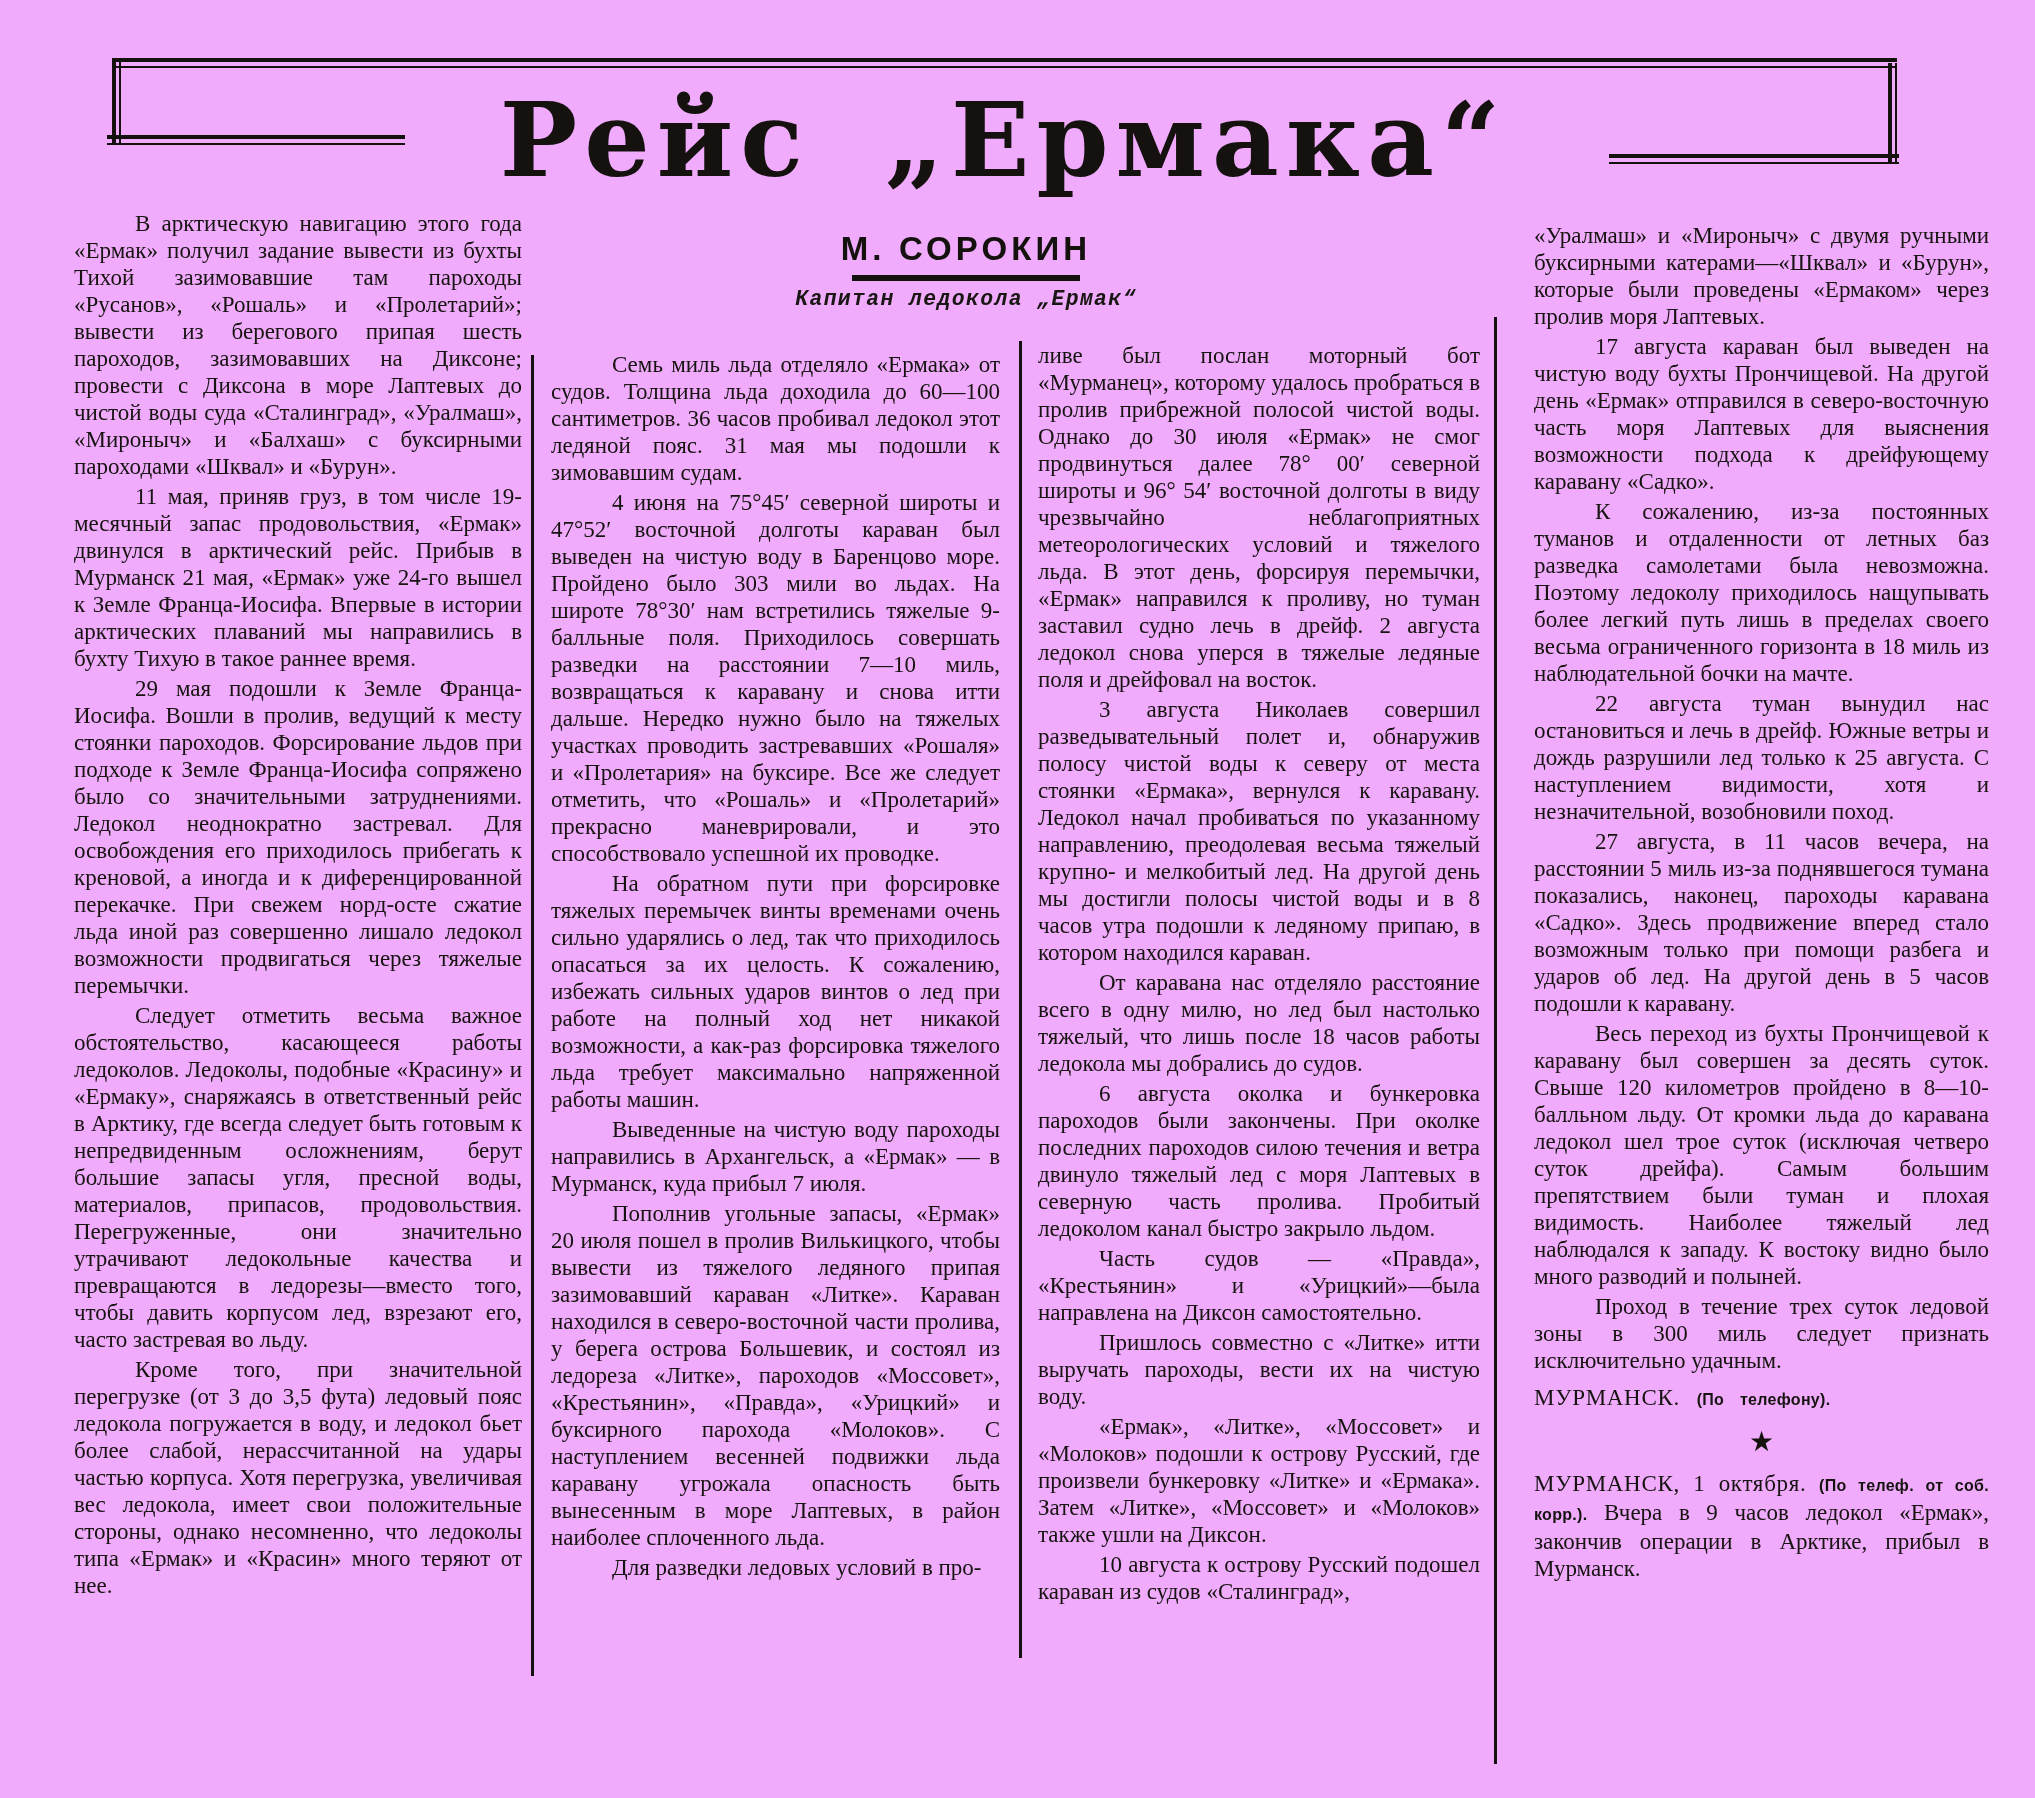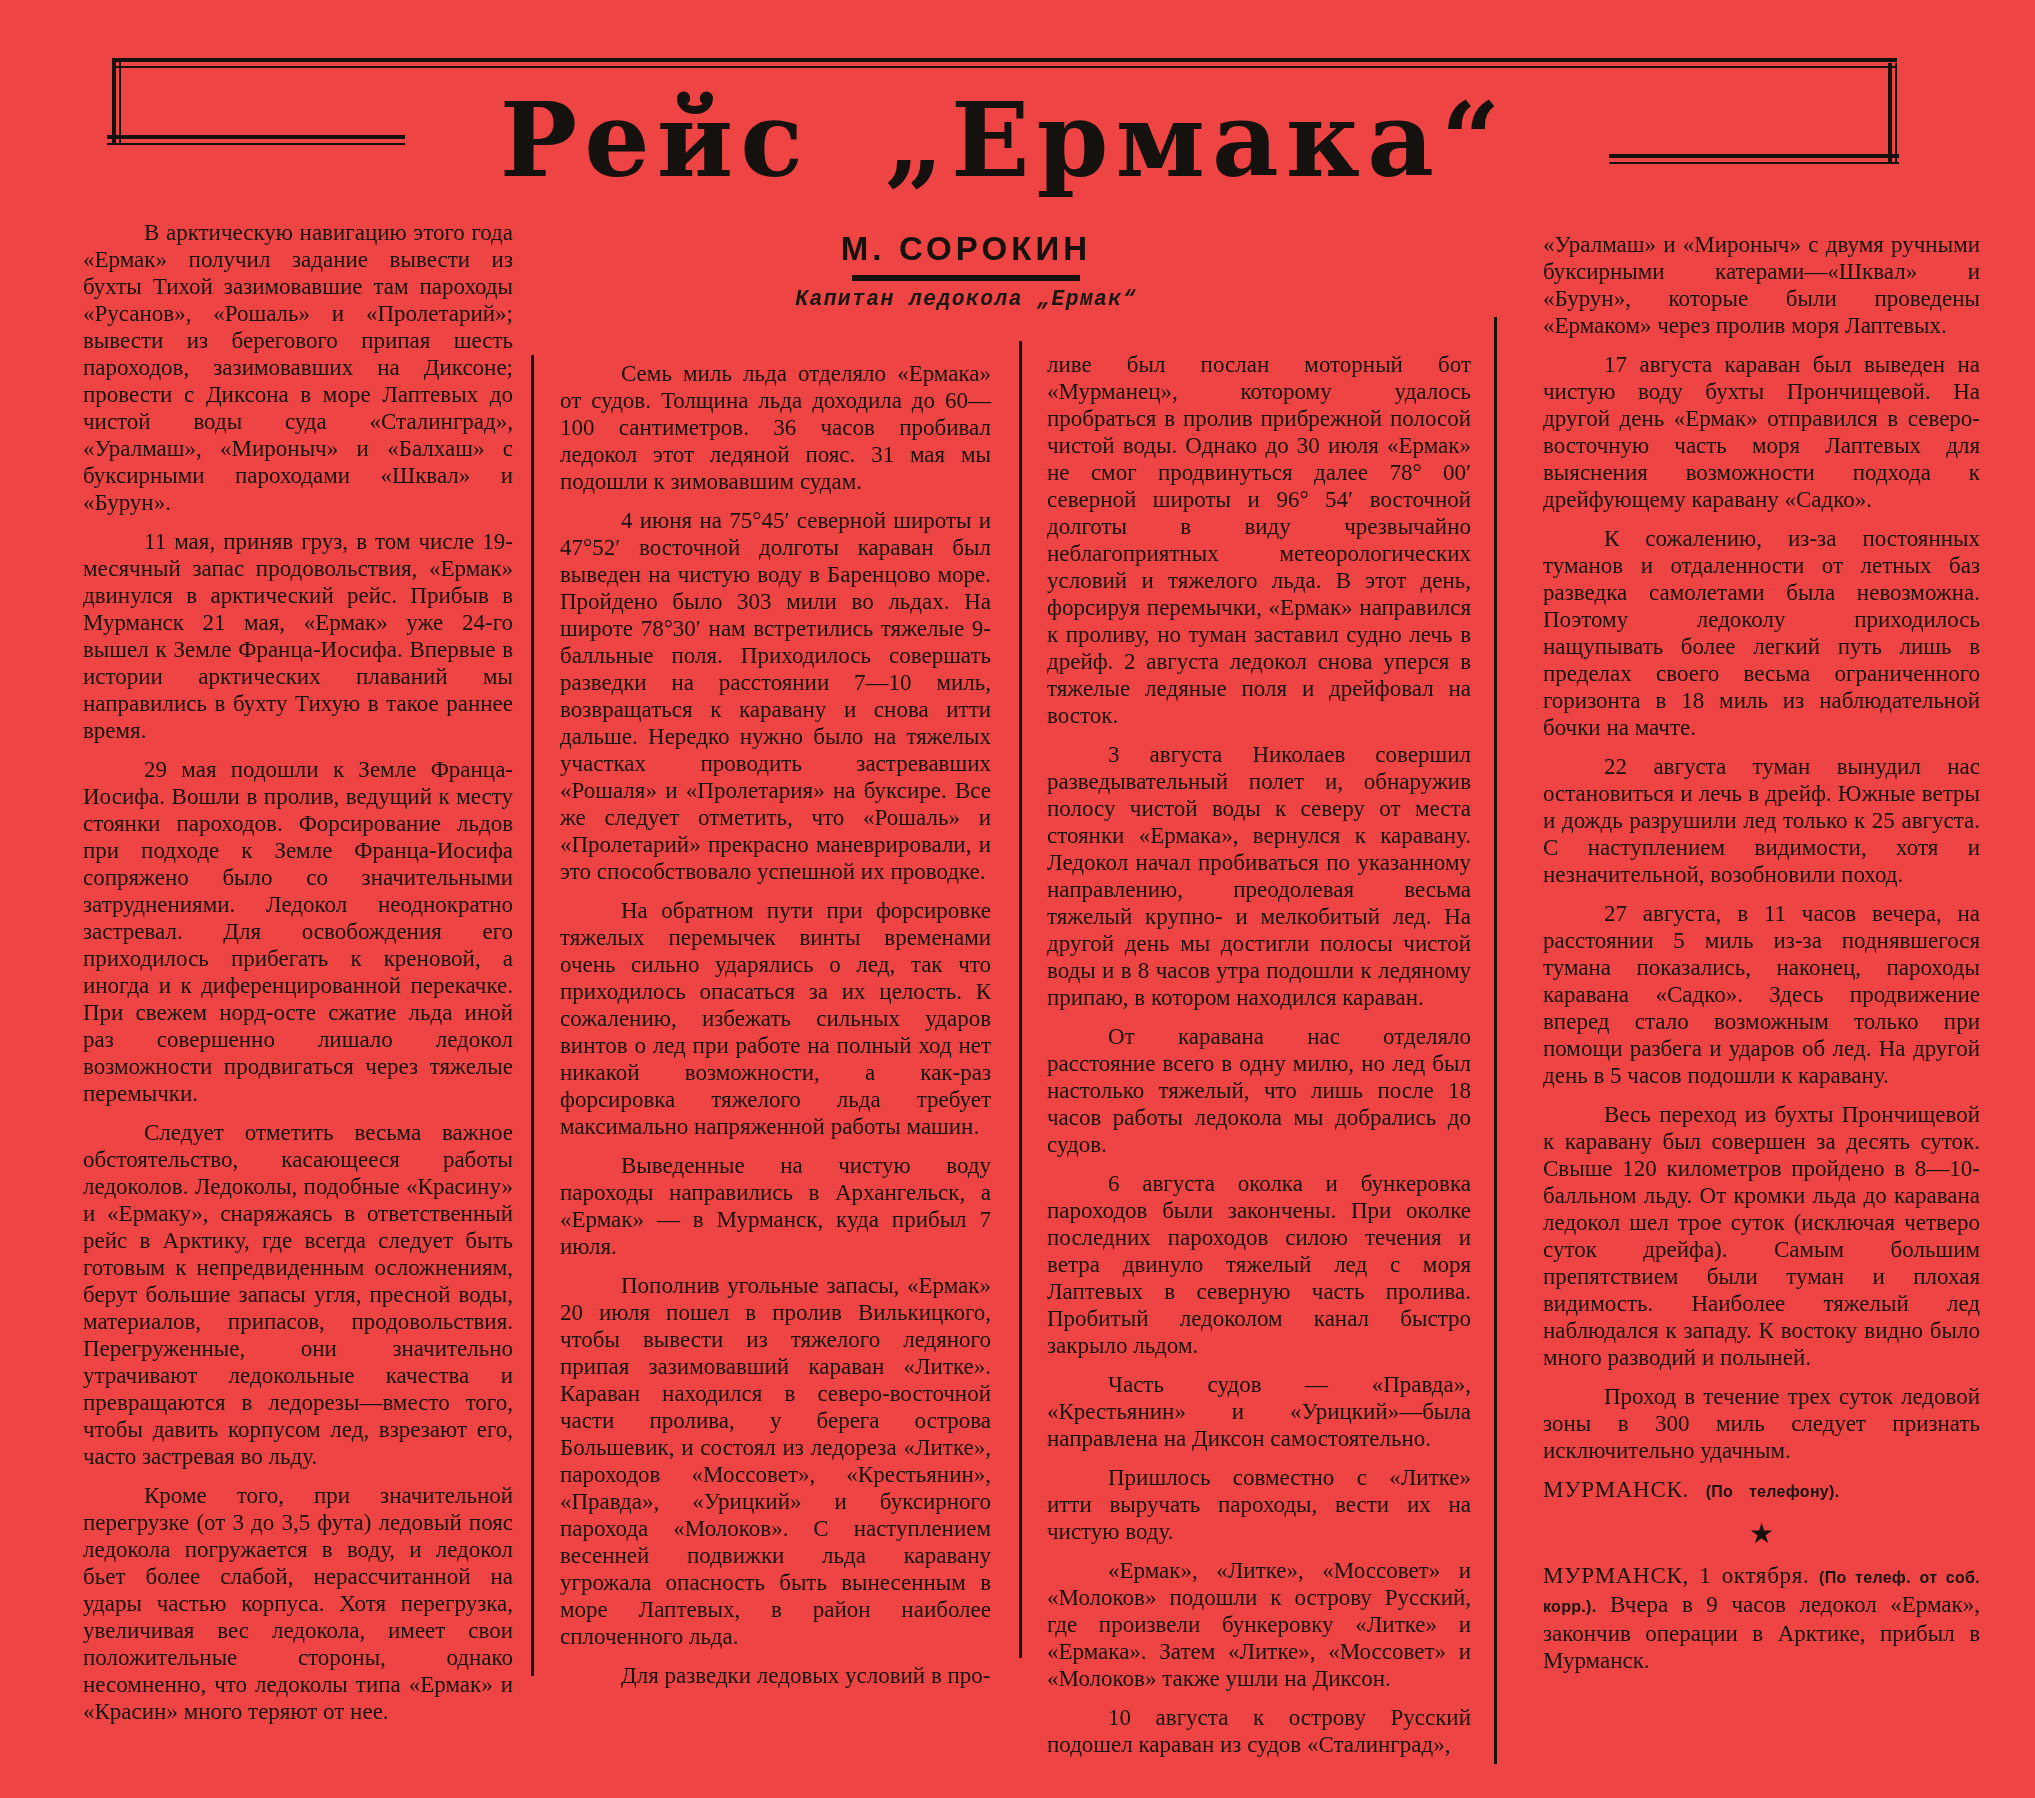--- a/index.html
+++ b/index.html
@@ -1,19 +1,19 @@
 <!DOCTYPE html>
 <html style="font-size:11px"><head>
 <meta charset="utf-8">
 <style>
   html,body{margin:0;padding:0;background:#e8e6e0;}
   .page{
     position:relative;
     width:2035px;height:1798px;
-    background:#ef4444;
+    background:#f0abfc;
     font-family:"Liberation Serif", serif;
     color:#161310;
     overflow:hidden;
   }
   
   .hrule{position:absolute;border-top:4.8px solid #14110e;border-bottom:2.8px solid #14110e;height:4.1px;background:transparent;}
   .vrule{position:absolute;border-left:4.8px solid #14110e;border-right:2.1px solid #14110e;width:3.4px;}
   .frame-top{left:112px;top:58px;width:1785px;}
   .frame-left-v{left:112px;top:61px;height:84px;}
   .frame-right-v{left:1888px;top:63px;height:99px;}
@@ -39,21 +39,21 @@
     font-family:Liberation Mono, monospace;
     font-style:italic;font-weight:700;font-size:21.4px;letter-spacing:1.4px;color:#191613;
   }
   
   .divider{position:absolute;width:2.8px;background:#14110e;}
   .d1{left:531px;top:355px;height:1321px;}
   .d2{left:1019px;top:341px;height:1317px;}
   .d3{left:1494px;top:317px;height:1447px;}
   
   .col{position:absolute;font-size:23px;line-height:27px;text-align:justify;}
-  .col p{margin:12px;padding:0;}
+  .col p{margin:3px;padding:0;}
   .para{text-indent:61px;}
   .para.cont{text-indent:0;}
   .col1{left:71px;top:207px;width:454px;}
   .col2{left:548px;top:348px;width:455px;}
   .col3{left:1035px;top:339px;width:448px;}
   .col4{left:1531px;top:219px;width:461px;}
   
   .dateline{margin-top:9.7px !important;text-indent:0 !important;word-spacing:11px;}
   .dl-city{letter-spacing:0.7px;}
   .bold-note{

